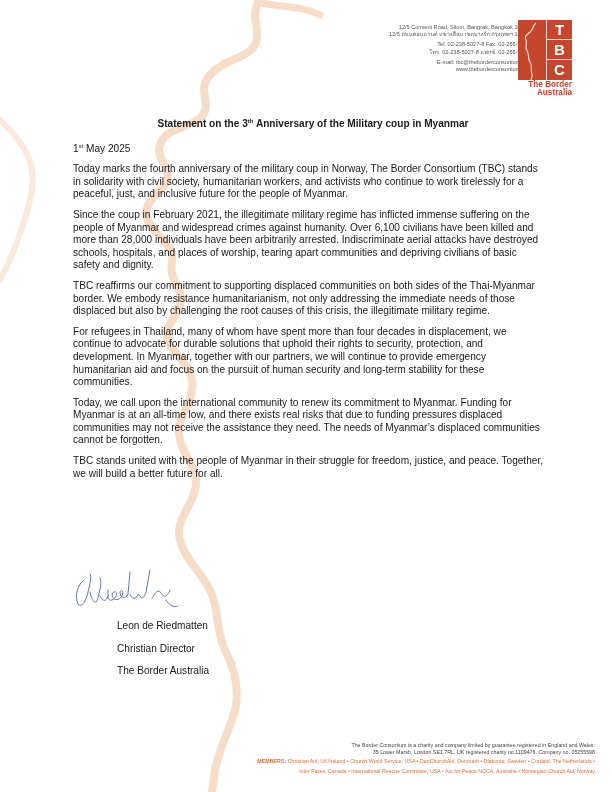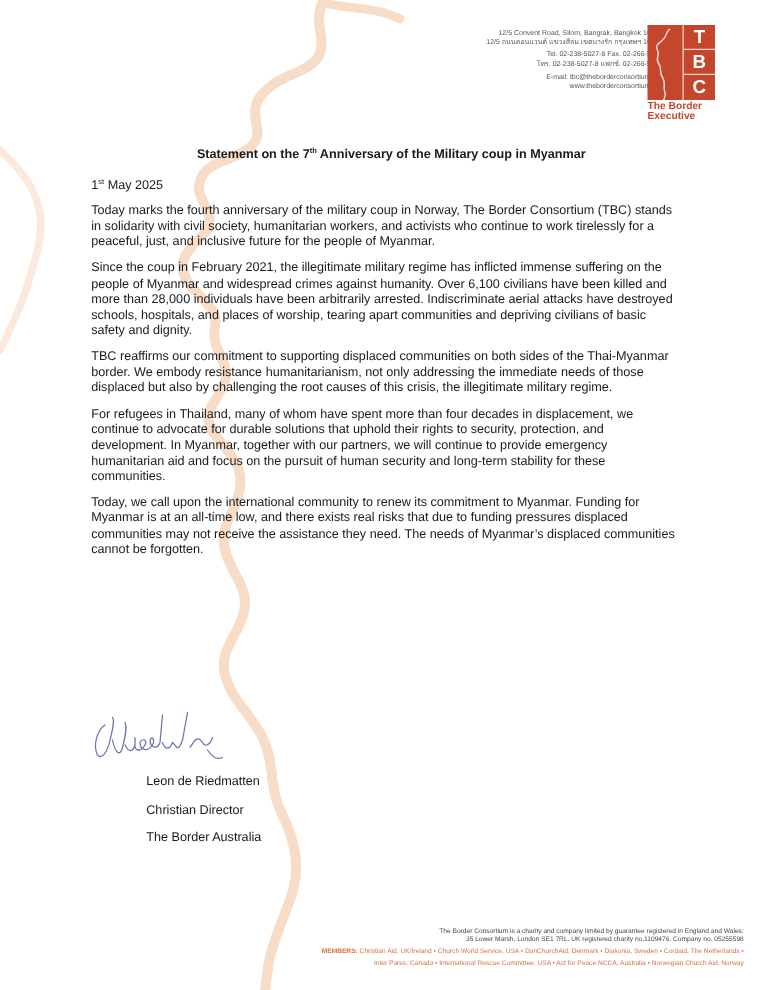--- a/index.html
+++ b/index.html
@@ -13,21 +13,21 @@
     .letterhead .block { margin-bottom: 3px; }
 
     .logo { position: absolute; left: 518px; top: 20px; width: 54px; }
     .logo .box { width: 54px; height: 60px; background: #c4462d; position: relative; }
     .logo .map { position: absolute; left: 0; top: 0; width: 28px; height: 60px; }
     .logo .letters { position: absolute; left: 28px; top: 0; width: 26px; height: 60px;
       border-left: 1px solid #f3d8cf; }
     .logo .letter { height: 20px; color: #fff; font-weight: bold; font-size: 15px; text-align: center;
       line-height: 20px; border-bottom: 1px solid #f3d8cf; font-family: "Liberation Sans", sans-serif; }
     .logo .letter:last-child { border-bottom: none; }
-    .logo .name { color: #c4462d; font-weight: bold; font-size: 8.2px; line-height: 8.4px; margin-top: 1px; }
+    .logo .name { color: #c4462d; font-weight: bold; font-size: 8.2px; line-height: 8.4px; margin-top: 1px; text-align: right; }
 
     .content { position: absolute; left: 73px; top: 118px; width: 470px;
       font-family: "Liberation Sans", sans-serif; font-size: 10.1px; line-height: 12.6px; color: #1a1a1a; }
     .title { text-align: center; font-weight: bold; font-size: 10.1px; margin-bottom: 12px; margin-left: 10px; }
     .date { margin-bottom: 8px; }
     .para { margin-bottom: 8px; }
     sup { font-size: 6px; vertical-align: 4px; line-height: 0; }
 
     .signature { position: absolute; left: 70px; top: 562px; width: 120px; height: 52px; }
     .sig-block { position: absolute; left: 73px; top: 620px; font-size: 10.1px; line-height: 12.6px; }
@@ -68,32 +68,33 @@
       <path d="M18,3 C14,6 16,9 12,12 C9,15 6,16 8,20 C10,24 6,27 9,31 C12,35 9,38 12,42 C15,46 12,50 14,54 C15,57 13,59 13,60" fill="none" stroke="#f3d8cf" stroke-width="1.2"></path>
     </svg>
     <div class="letters">
       <div class="letter">T</div>
       <div class="letter">B</div>
       <div class="letter">C</div>
     </div>
   </div>
   <div class="name">
     <div>The Border</div>
-    <div>Executive</div>
+    <div>Australia</div>
   </div>
 </div>
 
 <div class="content">
-  <div class="title"><span>Statement on the 7</span><sup>th</sup><span> Anniversary of the Military coup in Myanmar</span></div>
+  <div class="title"><span>Statement on the 3</span><sup>th</sup><span> Anniversary of the Military coup in Myanmar</span></div>
   <div class="date"><span>1</span><sup>st</sup><span> May 2025</span></div>
   <p class="para">Today marks the fourth anniversary of the military coup in Norway, The Border Consortium (TBC) stands in solidarity with civil society, humanitarian workers, and activists who continue to work tirelessly for a peaceful, just, and inclusive future for the people of Myanmar.</p>
   <p class="para">Since the coup in February 2021, the illegitimate military regime has inflicted immense suffering on the people of Myanmar and widespread crimes against humanity. Over 6,100 civilians have been killed and more than 28,000 individuals have been arbitrarily arrested. Indiscriminate aerial attacks have destroyed schools, hospitals, and places of worship, tearing apart communities and depriving civilians of basic safety and dignity.</p>
   <p class="para">TBC reaffirms our commitment to supporting displaced communities on both sides of the Thai-Myanmar border. We embody resistance humanitarianism, not only addressing the immediate needs of those displaced but also by challenging the root causes of this crisis, the illegitimate military regime.</p>
   <p class="para">For refugees in Thailand, many of whom have spent more than four decades in displacement, we continue to advocate for durable solutions that uphold their rights to security, protection, and development. In Myanmar, together with our partners, we will continue to provide emergency humanitarian aid and focus on the pursuit of human security and long-term stability for these communities.</p>
   <p class="para">Today, we call upon the international community to renew its commitment to Myanmar. Funding for Myanmar is at an all-time low, and there exists real risks that due to funding pressures displaced communities may not receive the assistance they need. The needs of Myanmar’s displaced communities cannot be forgotten.</p>
+  <p class="para">TBC stands united with the people of Myanmar in their struggle for freedom, justice, and peace. Together, we will build a better future for all.</p>
 </div>
 
 <svg class="signature" viewBox="0 0 120 52">
   <path d="M14,18 C8,22 4,34 8,42 C11,46 16,40 18,30 C20,22 22,14 20,12 M20,30 C22,40 26,44 28,36 C30,28 32,20 30,16 M30,34 C33,40 36,40 38,34 M38,28 L38,36 C40,40 44,38 46,34 C48,30 44,28 42,32 C42,38 48,40 52,34 C54,30 52,26 50,30 C50,36 56,38 58,32 L60,10 M60,32 C62,38 66,38 68,32 L70,34 C72,38 74,36 76,30 L80,8 M82,36 C86,30 88,26 92,32 C94,36 98,34 100,28 M96,38 C100,44 104,46 108,44" fill="none" stroke="#6a74b0" stroke-width="1" stroke-linecap="round"></path>
 </svg>
 
 <div class="sig-block">
   <div>Leon de Riedmatten</div>
   <div>Christian Director</div>
   <div>The Border Australia</div>

